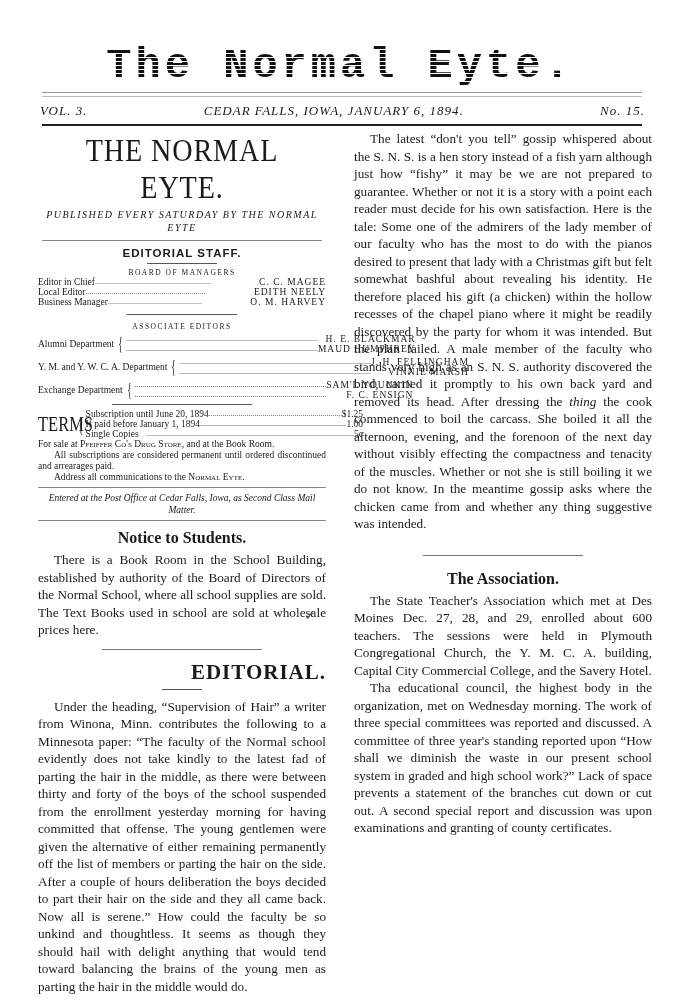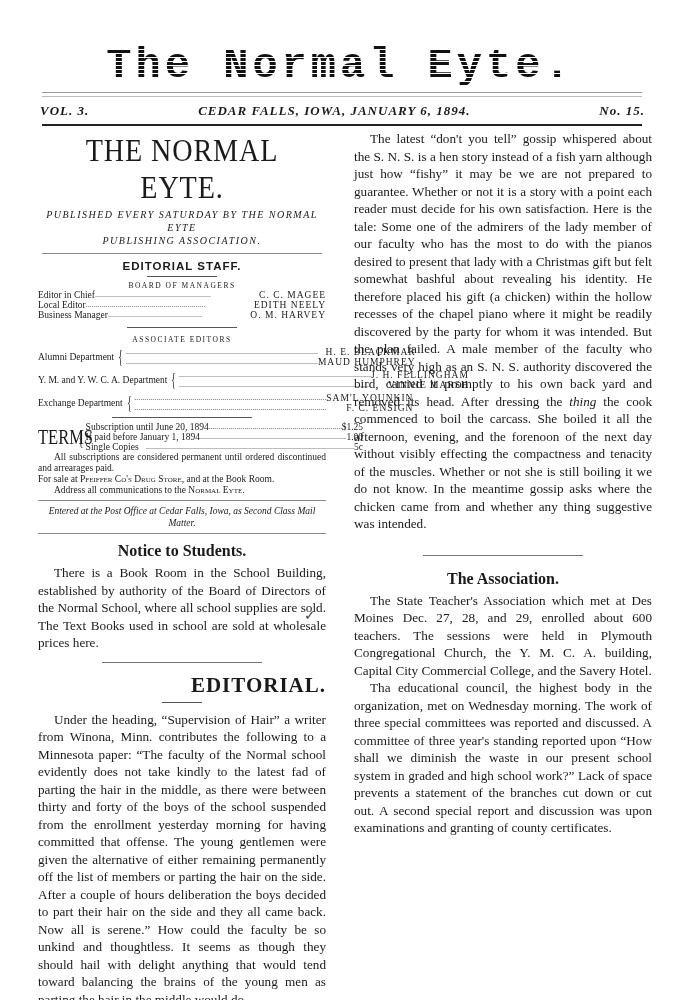--- a/index.html
+++ b/index.html
@@ -18,21 +18,21 @@
   }
   .masthead span {
     background: repeating-linear-gradient(180deg, #111 0px, #111 3px, #fff 3px, #fff 4px);
     -webkit-background-clip: text; background-clip: text;
     color: transparent;
   }
   .rule-top { position: absolute; top: 92px; left: 42px; width: 600px; border-top: 1px solid #999; }
   .rule-top2 { position: absolute; top: 96px; left: 42px; width: 600px; border-top: 1px solid #bbb; }
   .dateline {
     position: absolute; top: 103px; left: 40px; width: 605px;
-    font-style: italic; font-weight: bold; font-size: 13px; letter-spacing: 1px;
+    font-style: italic; font-weight: normal; font-size: 13px; letter-spacing: 1px;
     display: flex; justify-content: space-between;
   }
   .dateline .vol { }
   .dateline .date { margin-left: -20px; }
   .rule-main { position: absolute; top: 124px; left: 42px; width: 600px; border-top: 2px solid #222; }
 
   .col-left { position: absolute; top: 128px; left: 38px; width: 288px; }
   .col-right { position: absolute; top: 128px; left: 354px; width: 298px; }
 
   .paper-title {
@@ -100,21 +100,20 @@
   <span class="vol">VOL. 3.</span>
   <span class="date">CEDAR FALLS, IOWA, JANUARY 6, 1894.</span>
   <span class="num">No. 15.</span>
 </div>
 <div class="rule-main"></div>
 
 <div class="col-left">
   <div class="paper-title">THE NORMAL EYTE.</div>
   <div class="pub-line">
     <div>PUBLISHED EVERY SATURDAY BY THE NORMAL EYTE</div>
-    <div>PUBLISHING ASSOCIATION.</div>
   </div>
   <div class="thin-rule"></div>
 
   <div class="staff-head">EDITORIAL STAFF.</div>
   <div class="short-rule"></div>
   <div class="sub-head">BOARD OF MANAGERS</div>
 
   <div>
     <div class="staff-row">
       <span class="role">Editor in Chief</span>
@@ -193,22 +192,22 @@
           <span class="dots"></span>
           <span>1.00</span>
         </div>
       <div class="trow">
           <span>Single Copies</span>
           <span class="dots"></span>
           <span>5c</span>
         </div>
     </div>
   </div>
+  <p class="small-p"><span>For sale at </span><span class="sc">Pfeiffer Co's Drug Store</span><span>, and at the Book Room.</span></p>
   <p class="small-p indent">All subscriptions are considered permanent until ordered discontinued and arrearages paid.</p>
-  <p class="small-p"><span>For sale at </span><span class="sc">Pfeiffer Co's Drug Store</span><span>, and at the Book Room.</span></p>
   <p class="small-p indent"><span>Address all communications to the </span><span class="sc">Normal Eyte</span><span>.</span></p>
   <div class="thin-rule" style="margin:4px 0;"></div>
   <div class="entered">Entered at the Post Office at Cedar Falls, Iowa, as Second Class Mail Matter.</div>
   <div class="thin-rule" style="margin:4px 0;"></div>
 
   <div class="section-head" style="margin-top:8px;">Notice to Students.</div>
   <p class="body-p">There is a Book Room in the School Building, established by authority of the Board of Directors of the Normal School, where all school supplies are sold. The Text Books used in school are sold at wholesale prices here.</p>
   <div class="mid-rule"></div>
 
   <div class="section-head big">EDITORIAL.</div>

